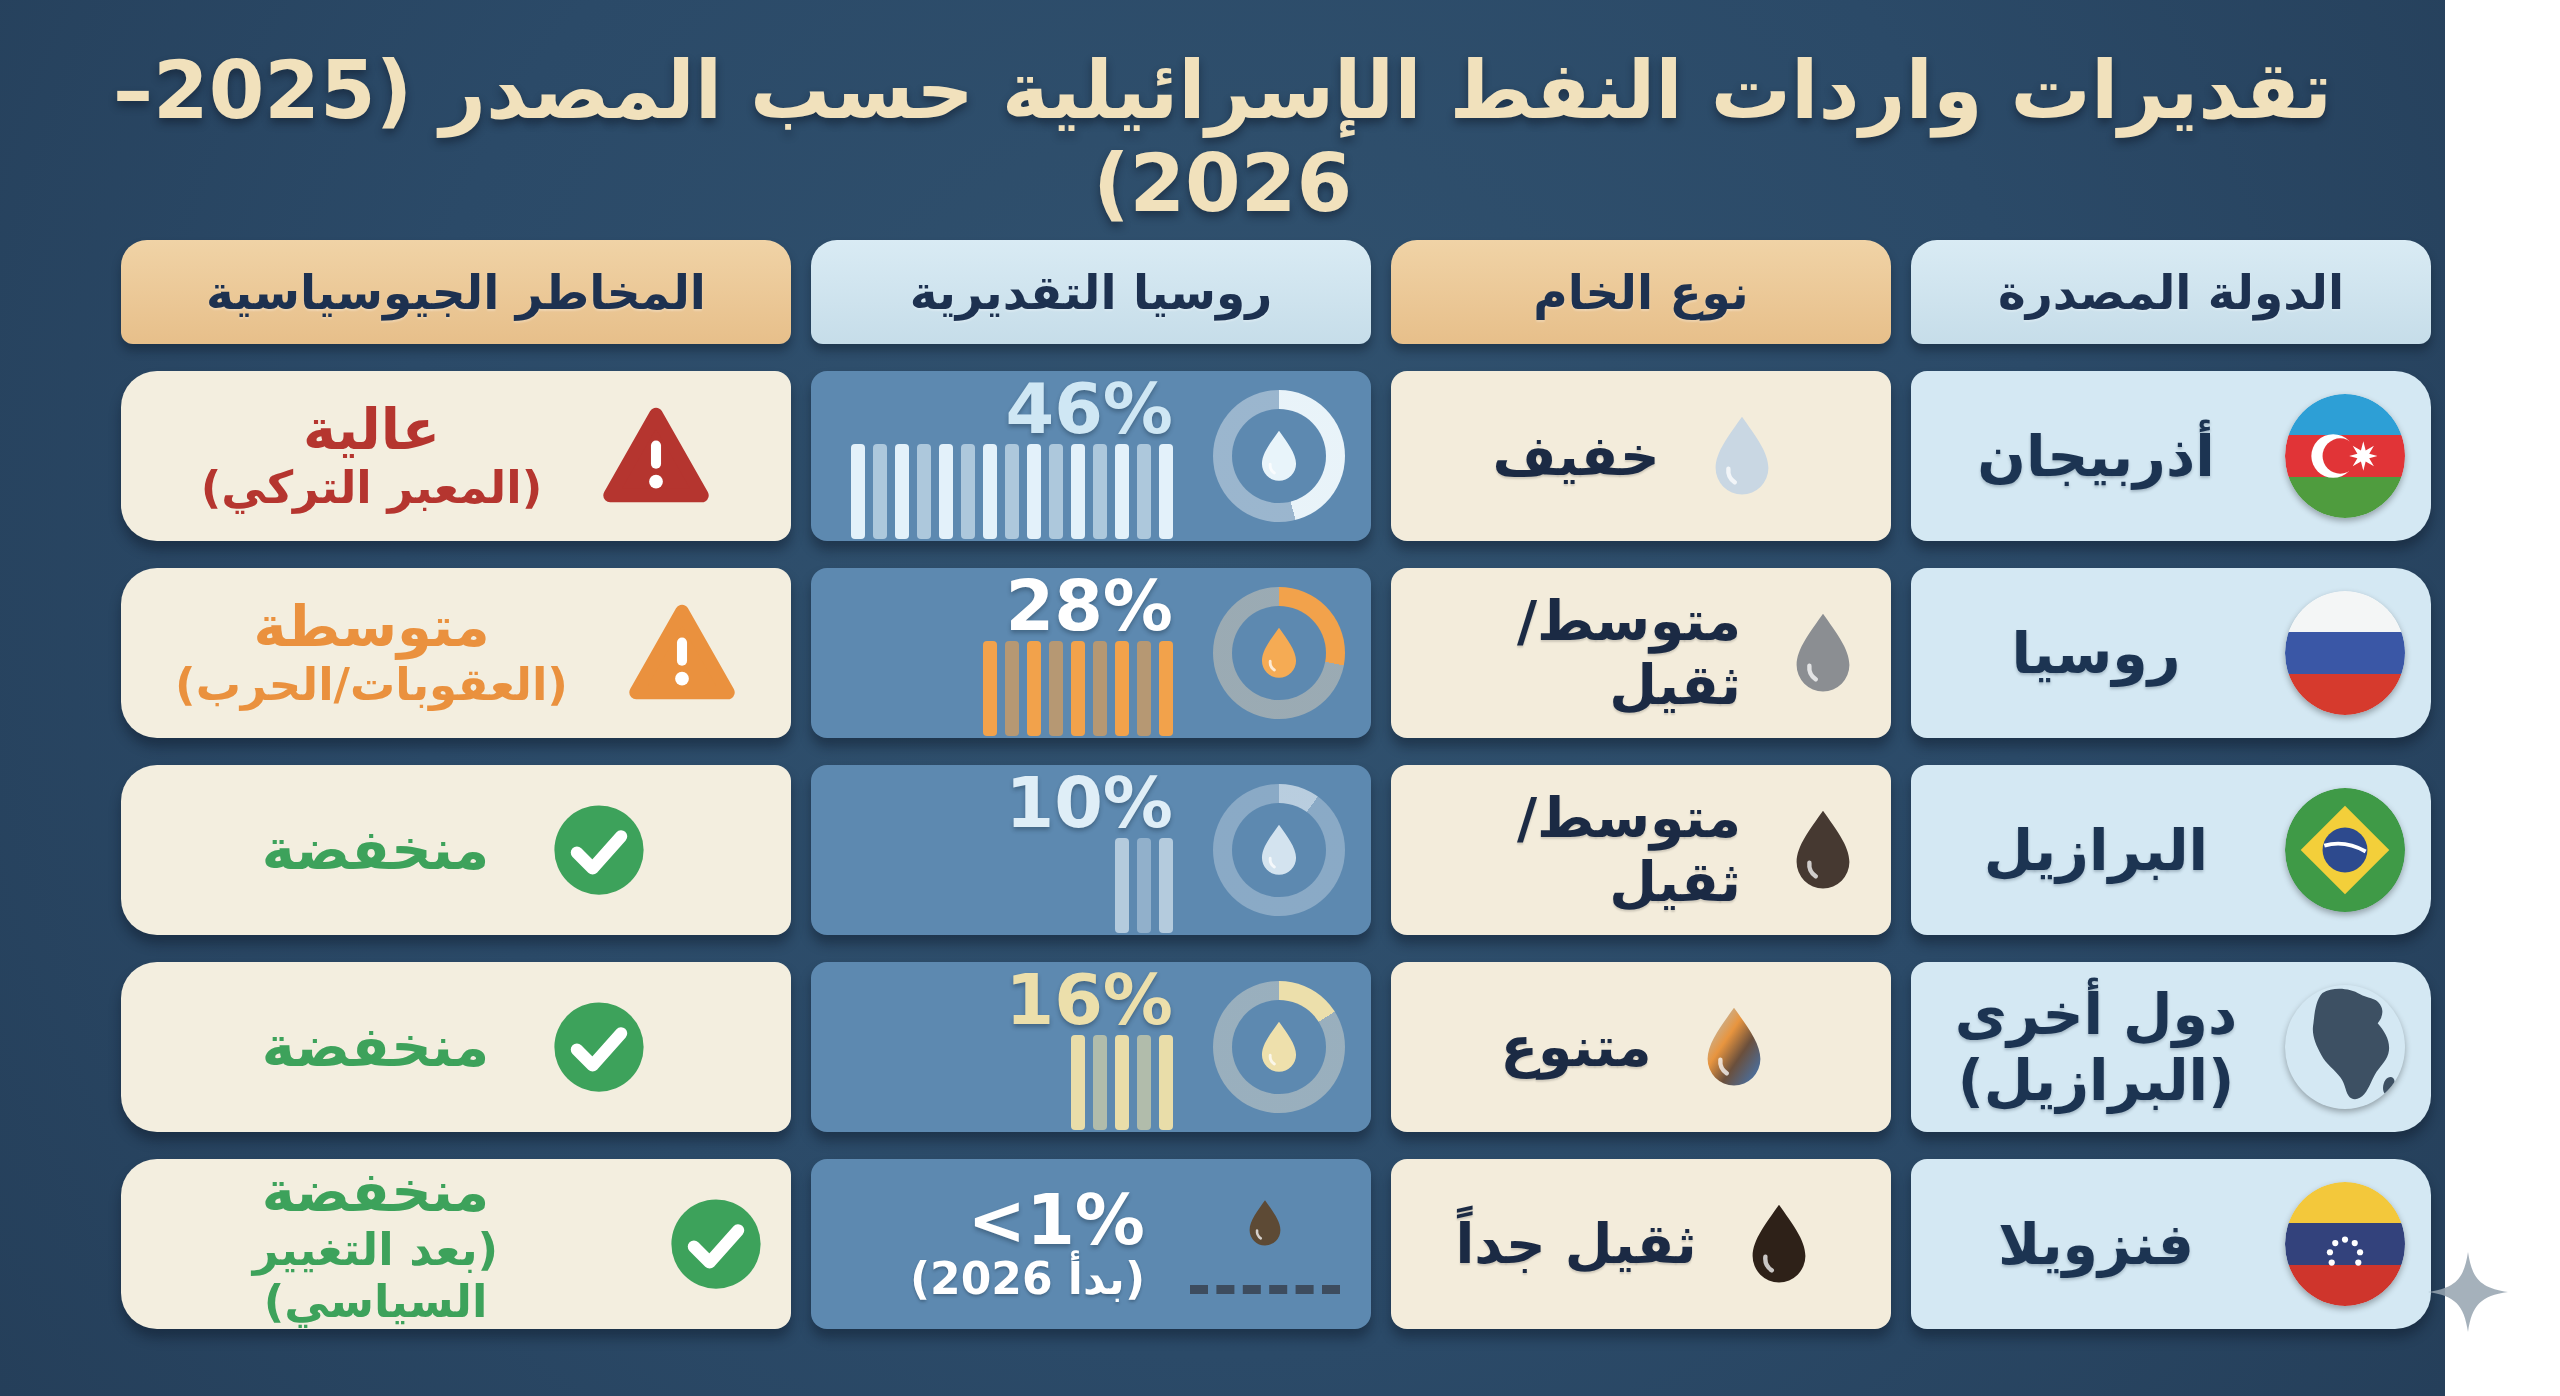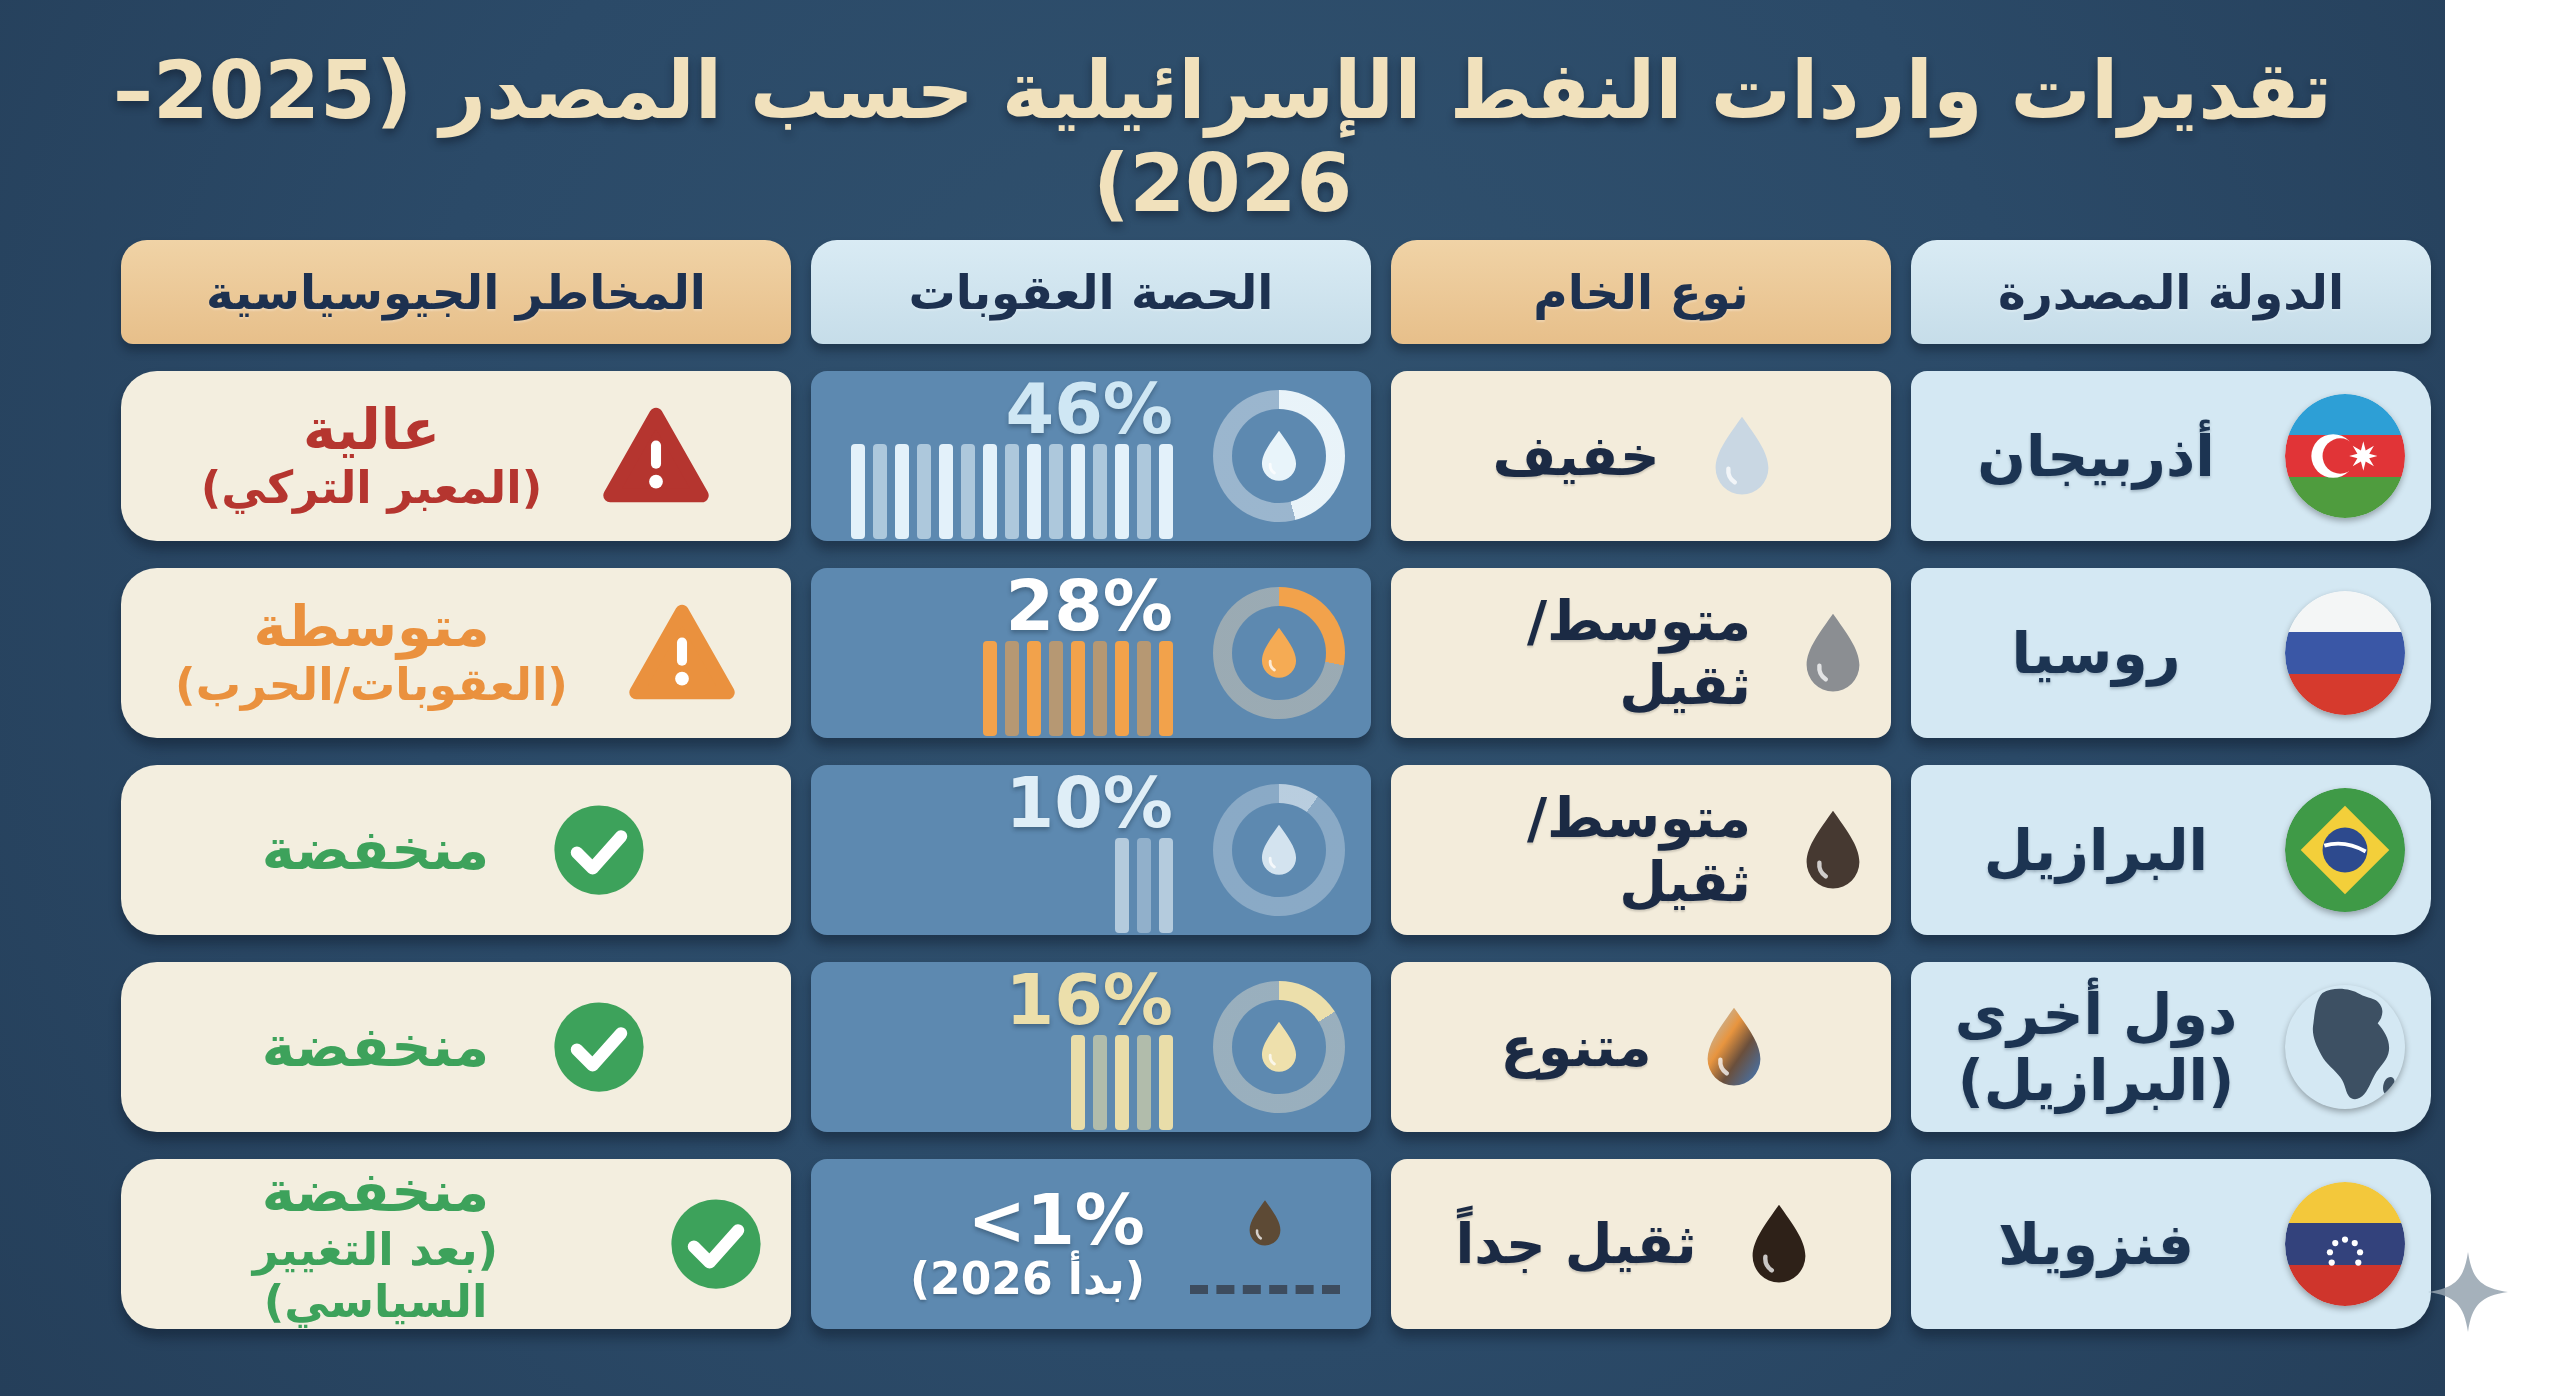--- a/index.html
+++ b/index.html
@@ -20,21 +20,21 @@
   .h-blue{background:linear-gradient(#d9ebf4,#c6dde9);}
   .cell{display:flex;align-items:center;box-shadow:0 9px 12px rgba(8,16,28,.38);}
   .cell.country{background:#d4e8f3;border-radius:16px 36px 36px 16px;
                 justify-content:flex-start;padding:0 26px;gap:30px;}
   .cname{font-size:57px;color:#1c3452;text-shadow:0 2px 3px rgba(20,40,60,.25);text-align:center;flex:1;}
   .flag{width:120px;height:124px;border-radius:50%;overflow:hidden;flex:none;
         position:relative;box-shadow:0 3px 6px rgba(0,0,0,.3);display:flex;flex-direction:column;}
   .flag .stripe{flex:1;}
   .flag svg{position:absolute;inset:0;width:100%;height:100%;}
   .flag.noclip{border-radius:0;overflow:visible;box-shadow:none;}
-  .cell.crude{background:#f3ecdb;border-radius:16px;justify-content:center;gap:34px;padding:0 10px;}
+  .cell.crude{background:#f3ecdb;border-radius:16px;justify-content:center;gap:34px;padding:0 20px;}
   .crude-label{font-size:55px;color:#1b2a44;text-shadow:0 2px 2px rgba(0,0,0,.15);}
   .cell.share{background:#5d89b0;border-radius:16px;direction:ltr;
               justify-content:flex-end;padding:0 26px;gap:40px;}
   .share-main{display:flex;flex-direction:column;align-items:flex-end;}
   .pct{font-size:70px;direction:ltr;line-height:1;text-shadow:0 3px 4px rgba(10,25,40,.3);}
   .note{font-size:44px;direction:rtl;color:#ffffff;line-height:1.1;text-shadow:0 2px 3px rgba(10,25,40,.3);}
   .bars{display:flex;gap:8px;height:95px;align-items:flex-end;}
   .bar{width:14px;height:95px;border-radius:4px;}
   .bar:nth-child(even){opacity:.6;}
   .donut{width:132px;height:132px;border-radius:50%;position:relative;flex:none;}
@@ -52,21 +52,21 @@
 </style>
 </head>
 <body>
 
 <div class="stage">
   <div class="title">تقديرات واردات النفط الإسرائيلية حسب المصدر (2025–2026)</div>
 
   <div class="grid">
     <div class="hcell h-blue">الدولة المصدرة</div>
     <div class="hcell h-tan">نوع الخام</div>
-    <div class="hcell h-blue">الحصة العقوبات</div>
+    <div class="hcell h-blue">روسيا التقديرية</div>
     <div class="hcell h-tan">المخاطر الجيوسياسية</div>
 
   <div class="cell country">
     <span class="flag icon-block">
           <span class="flag">
      <span class="stripe" style="background:#2d9fd6"></span>
             <span class="stripe" style="background:#e13437"></span>
      <span class="stripe" style="background:#4f9c3e"></span>
      <svg viewBox="0 0 40 42">
               <circle cx="16" cy="21" r="7.4" fill="#fff"></circle>

